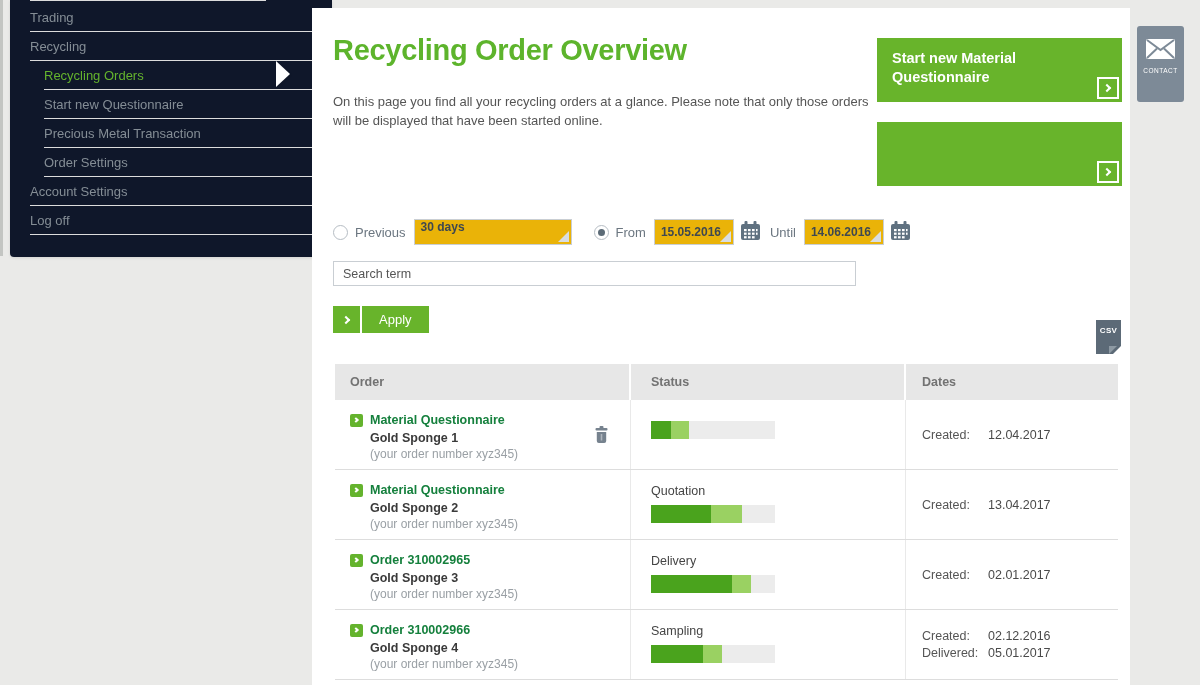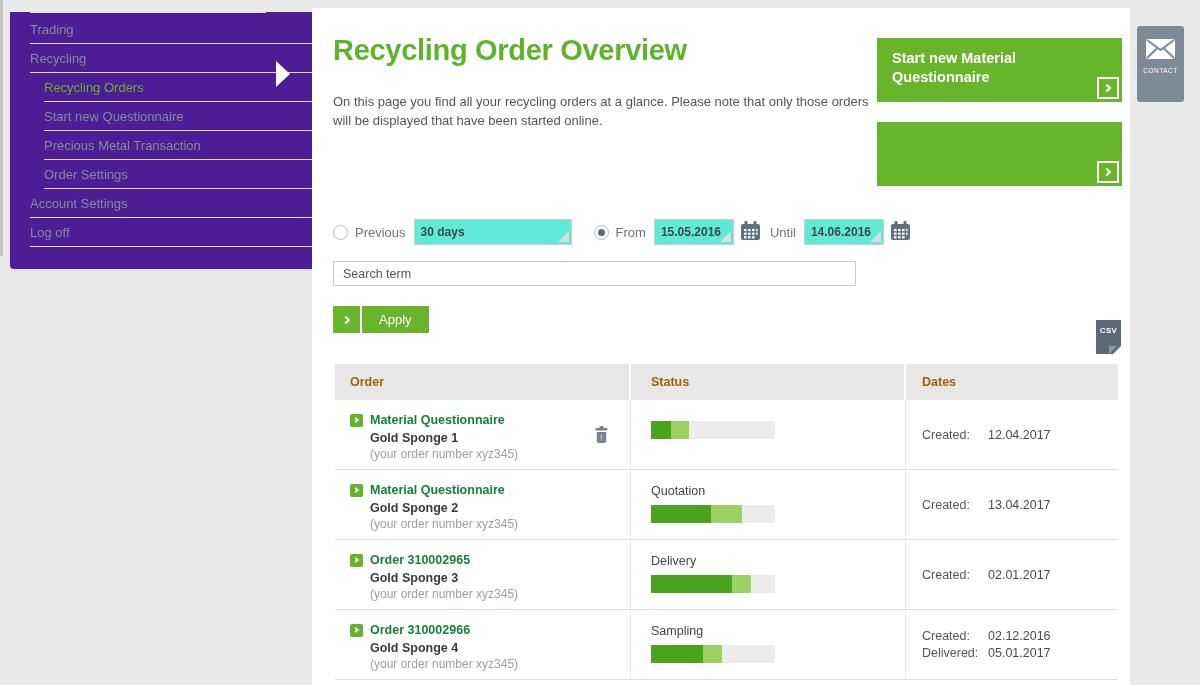--- a/index.html
+++ b/index.html
@@ -2,22 +2,22 @@
 <html><head>
 <meta charset="utf-8">
 <style>
   * { margin:0; padding:0; box-sizing:border-box; }
   html,body { width:1200px; height:685px; overflow:hidden;
     font-family:"Liberation Sans", sans-serif; background:#eaeae8; }
 
   .edge-strip { position:absolute; left:0; top:0; width:3px; height:256px; background:#c3c5c2; }
 
   
-  .sidebar { position:absolute; left:10px; top:12px; width:322px; height:257px;
-    background:#4c1d95; border-radius:0 0 4px 4px; box-shadow:0 1px 3px rgba(0,0,0,.10); }
+  .sidebar { position:absolute; left:10px; top:0; width:322px; height:257px;
+    background:#0f172a; border-radius:0 0 4px 4px; box-shadow:0 1px 3px rgba(0,0,0,.10); }
   .side-topline { margin:0 66px 0 20px; border-top:1px solid #dcdcdc; padding-top:2px; }
   .side-item { margin:0 16px 0 20px; border-bottom:1px solid #dcdcdc;
     font-size:13px; color:#848d95; padding:7px 0 6px 0; cursor:pointer; }
   .side-item.lvl2 { margin-left:34px; }
   .side-item.active { color:#64b32d; }
   .side-pointer { position:absolute; left:276px; top:61px; width:0; height:0;
     border-top:13px solid transparent; border-bottom:13px solid transparent;
     border-left:14px solid #fff; filter:drop-shadow(1px 1px 1px rgba(0,0,0,.08)); }
 
   
@@ -43,22 +43,22 @@
   .contact-tab svg { margin-top:13px; }
   .contact-label { color:#fff; font-size:6.5px; letter-spacing:.5px; margin-top:4px; }
 
   
   .filters { position:absolute; left:21px; top:210px; height:28px;
     display:flex; align-items:center; font-size:13px; color:#6b7680; }
   .radio { width:15px; height:15px; border:1px solid #b6bdc4; border-radius:50%;
     background:#fff; margin-right:7px; position:relative; cursor:pointer; flex:none; }
   .radio.checked::after { content:""; position:absolute; left:3px; top:3px; width:7px;
     height:7px; border-radius:50%; background:#5c6b77; }
-  .field { position:relative; height:26px; border:1px solid #c9ced3; background:#5eead4;
-    font-size:12px; font-weight:bold; color:#3f4850; display:flex; align-items:center;
+  .field { position:relative; height:26px; border:1px solid #c9ced3; background:#eab308;
+    font-size:12px; font-weight:bold; color:#3f4850; display:flex; 
     padding:0 6px; overflow:hidden; cursor:pointer; }
   .field::after { content:""; position:absolute; right:2px; bottom:2px; width:0; height:0;
     border-left:11px solid transparent; border-bottom:11px solid #d9dde0; }
   .field input { border:0; outline:0; width:100%; font:inherit; color:inherit; background:transparent; }
   .sel { width:158px; margin-right:22px; }
   .date-f { width:80px; }
   .flabel { margin-right:8px; }
   .cal { margin:0 10px 0 7px; cursor:pointer; flex:none; }
 
   .search-wrap { position:absolute; left:21px; top:253px; width:523px; height:25px; }
@@ -77,21 +77,21 @@
   .csv-icon span { display:block; text-align:center; color:#fff; font-size:8px;
     font-weight:bold; margin-top:6px; letter-spacing:.3px; }
   .csv-icon::after { content:""; position:absolute; right:0; bottom:0; width:0; height:0;
     border-left:8px solid transparent; border-bottom:8px solid #fff; }
   .csv-icon::before { content:""; position:absolute; right:4px; bottom:0; width:0; height:0;
     border-right:8px solid transparent; border-top:8px solid #8d99a3; }
 
   
   .table { position:absolute; left:23px; top:356px; width:783px; }
   .t-head { display:grid; grid-template-columns:296px 275px 212px; background:#e7e7e7;
-    height:36px; align-items:center; font-size:12.5px; font-weight:bold; color:#a16207; }
+    height:36px; align-items:center; font-size:12.5px; font-weight:bold; color:#737373; }
   .t-head > div { padding-left:15px; border-right:2px solid #fff; height:100%;
     display:flex; align-items:center; }
   .t-head > div:nth-child(2), .t-body .c-status { padding-left:20px; }
   .t-head > div:last-child { border-right:0; padding-left:16px; }
   .t-row { display:grid; grid-template-columns:296px 275px 212px; height:70px;
     border-bottom:1px solid #ddd; }
   .t-row > div { border-right:1px solid #e9e9e9; position:relative; }
   .t-row > div:last-child { border-right:0; }
   .c-order { padding:13px 14px 0 15px; }
   .order-top { display:flex; align-items:center; }

